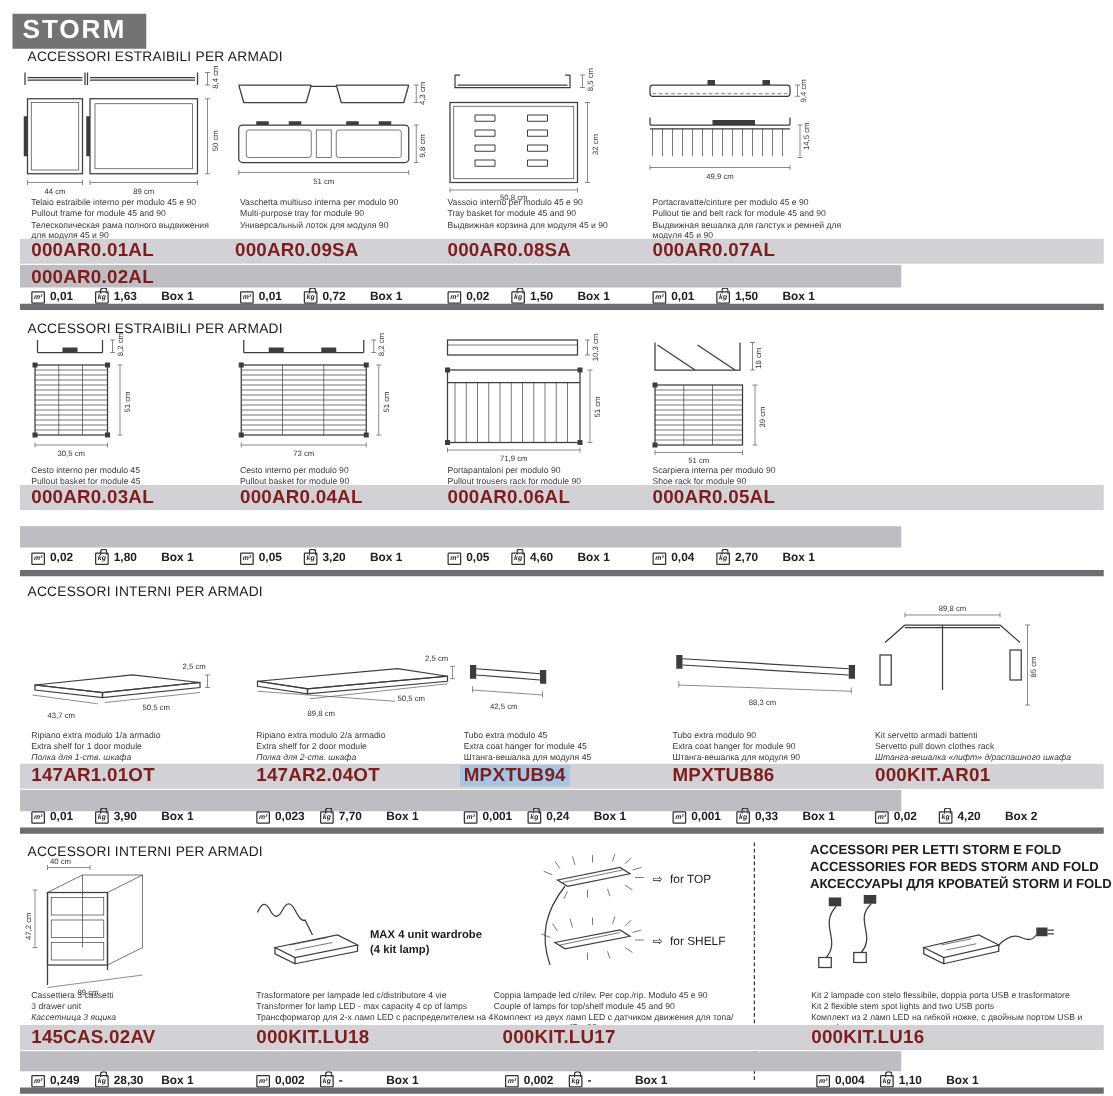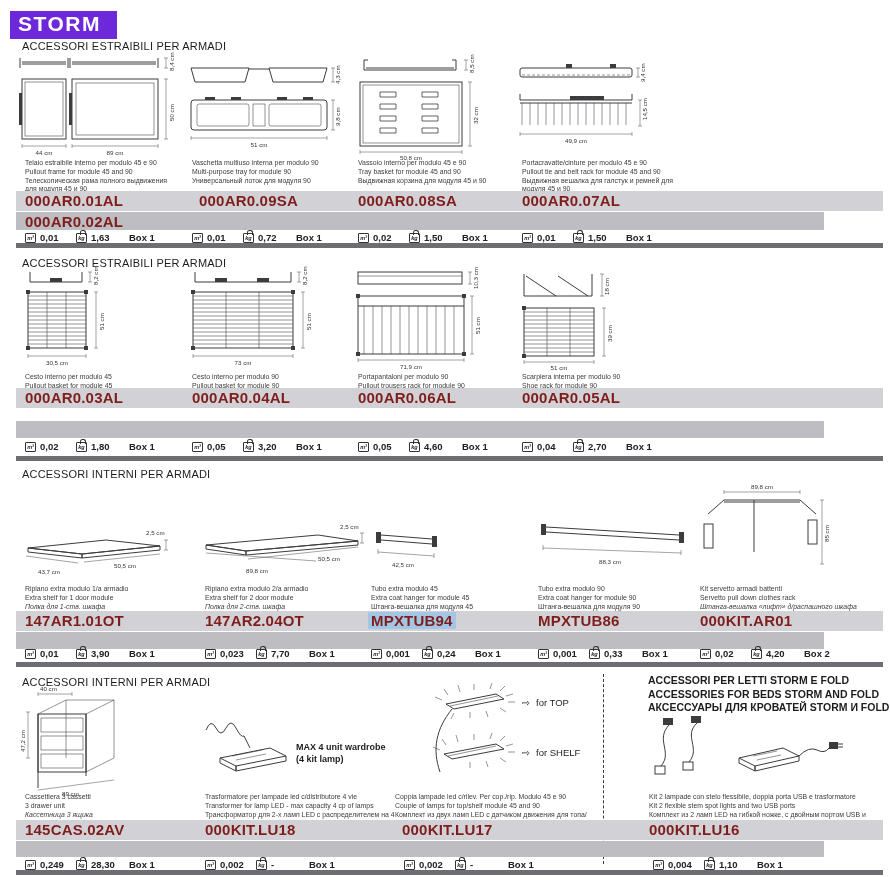--- a/index.html
+++ b/index.html
@@ -1,23 +1,23 @@
 <!DOCTYPE html>
 <html><head>
 <meta charset="utf-8">
 <style>
 *{margin:0;padding:0;box-sizing:border-box}
 html,body{width:890px;height:877px}
 body{position:relative;background:#fff;font-family:"Liberation Sans",sans-serif;color:#2b2b2e;overflow:hidden}
-.brand{position:absolute;left:10px;top:11px;background:#6d28d9;color:#fff;font-weight:bold;font-size:21px;letter-spacing:1.5px;padding:1px 16px 3px 8px}
+.brand{position:absolute;left:10px;top:11px;background:#737373;color:#fff;font-weight:bold;font-size:21px;letter-spacing:1.5px;padding:1px 16px 3px 8px}
 .section{position:absolute;left:0;width:890px}
 .sec-title{position:absolute;left:22px;font-weight:normal;font-size:11px;color:#1d1d1f;letter-spacing:.2px}
 .bed-header{position:absolute;left:648px;top:2px;font-weight:bold;font-size:10.5px;line-height:13.5px;color:#1d1d1f}
 .codebar{position:absolute;left:16px;width:867px;height:20px;background:#d2d2d6}
-.codebar2{position:absolute;left:16px;width:808px;background:#bdbdc2}
+.codebar2{position:absolute;left:16px;width:705px;background:#bdbdc2}
 .code{position:absolute;top:1px;font-size:15px;font-weight:bold;color:#7f1d1d;letter-spacing:.2px;white-space:nowrap}
 .code.hl{background:#a2c6e4;padding:0 3px;margin-left:-3px}
 .stats{position:absolute;left:16px;width:867px;height:14px}
 .stat{position:absolute;top:0;display:flex;align-items:center;font-size:9.5px;font-weight:700;color:#202022;white-space:nowrap}
 .stat .val{margin:0 10px 0 4px;min-width:26px}
 .stat .box{margin-left:2px}
 .ic{display:inline-block;width:11px;height:10px;border:1px solid #333;border-radius:1px;font-size:5.5px;font-weight:bold;font-style:normal;text-align:center;line-height:8px;position:relative;background:#fff;color:#222}
 .ic.kg::before{content:"";position:absolute;left:2.5px;top:-3.5px;width:4.5px;height:3.5px;border:1px solid #333;border-bottom:none;border-radius:2.5px 2.5px 0 0}
 .divider{position:absolute;left:16px;width:867px;height:5px;background:#6e6e72}
 .desc{position:absolute;font-size:6.9px;line-height:1.28;color:#3b3b3d}
@@ -121,21 +121,21 @@
     <div class="ru">Выдвижная корзина для модуля 45 и 90</div>
   </div>
   <div class="desc" style="left:522px;top:121px;width:168px">
     <div>Portacravatte/cinture per modulo 45 e 90</div>
     <div>Pullout tie and belt rack for module 45 and 90</div>
     <div class="ru">Выдвижная вешалка для галстук и ремней для модуля 45 и 90</div>
   </div>
 
   <div class="codebar" style="top:153px">
     <span class="code" style="left:9px">000AR0.01AL</span>
-    <span class="code" style="left:183px">000AR0.09SA</span>
+    <span class="code" style="left:172px">000AR0.09SA</span>
     <span class="code" style="left:342px">000AR0.08SA</span>
     <span class="code" style="left:506px">000AR0.07AL</span>
   </div>
   <div class="codebar2" style="top:174px;height:18px">
     <span class="code" style="left:9px">000AR0.02AL</span>
   </div>
   <div class="stats" style="top:194px">
     <div class="stat" style="left:9px">
       <span class="ic"><i>m³</i></span>
       <span class="val">0,01</span>

